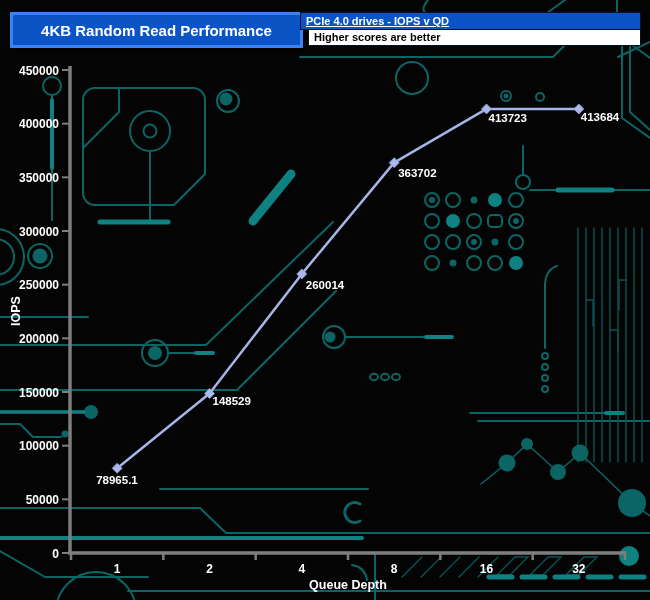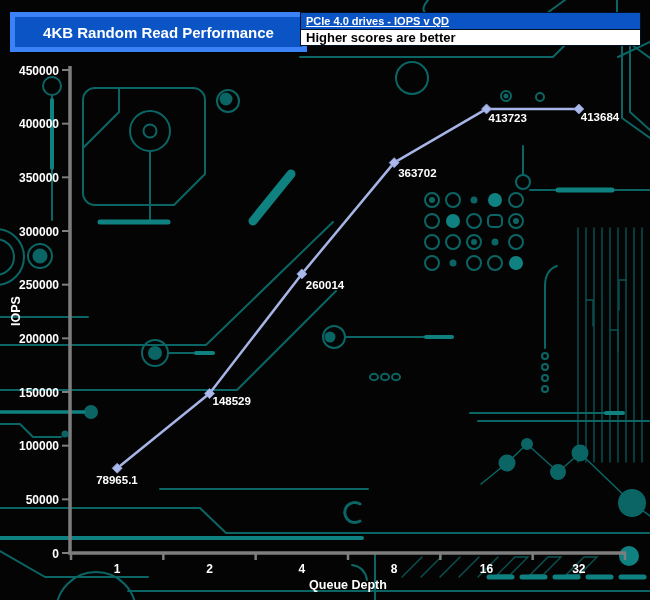--- a/index.html
+++ b/index.html
@@ -5,26 +5,26 @@
   :root{
     --bg:#040404; --blue:#0a54c6; --circuit:#0c6565; --circuit-dim:#0a5353;
     --circuit-bright:#108181; --axis:#7e7e7e; --line:#a6b4e6;
   }
   html,body{margin:0;padding:0;background:#000;}
   .stage{position:relative;width:650px;height:600px;background:var(--bg);overflow:hidden;
          font-family:"Liberation Sans",sans-serif;}
   .stage svg{position:absolute;left:0;top:0;}
   .hdr-title{position:absolute;left:10px;top:12px;width:287px;height:30px;background:var(--blue);
     color:#fff;font-weight:bold;font-size:15px;display:flex;align-items:center;justify-content:center;
-    border:5px solid #3b82f6;box-shadow:1px 1px 0 #000;}
+    border:3px solid #3b82f6;box-shadow:1px 1px 0 #000;}
   .legend{position:absolute;left:300px;top:12px;width:341px;}
   .legend-top{height:16px;background:var(--blue);color:#fff;font-weight:bold;font-size:11px;
     line-height:16px;padding-left:5px;border:1px solid #001126;text-decoration:underline;}
-  .legend-note{height:15px;background:#fff;color:#000;font-weight:bold;font-size:13px;
-    line-height:15px;padding-left:5px;border:1px solid #001126;border-top:none;}
+  .legend-note{height:15px;background:#fff;color:#000;font-weight:bold;font-size:11px;
+    line-height:15px;padding-left:5px;border:1px solid #001126;border-top:none;margin-left:8px;}
   text{font-family:"Liberation Sans",sans-serif;font-weight:bold;fill:#fff;}
   .tick-label{font-size:12px;}
   .axis-title{font-size:12.5px;}
   .pt-label{font-size:11.5px;}
 </style>
 </head>
 <body>
 
 <div class="stage">
 

